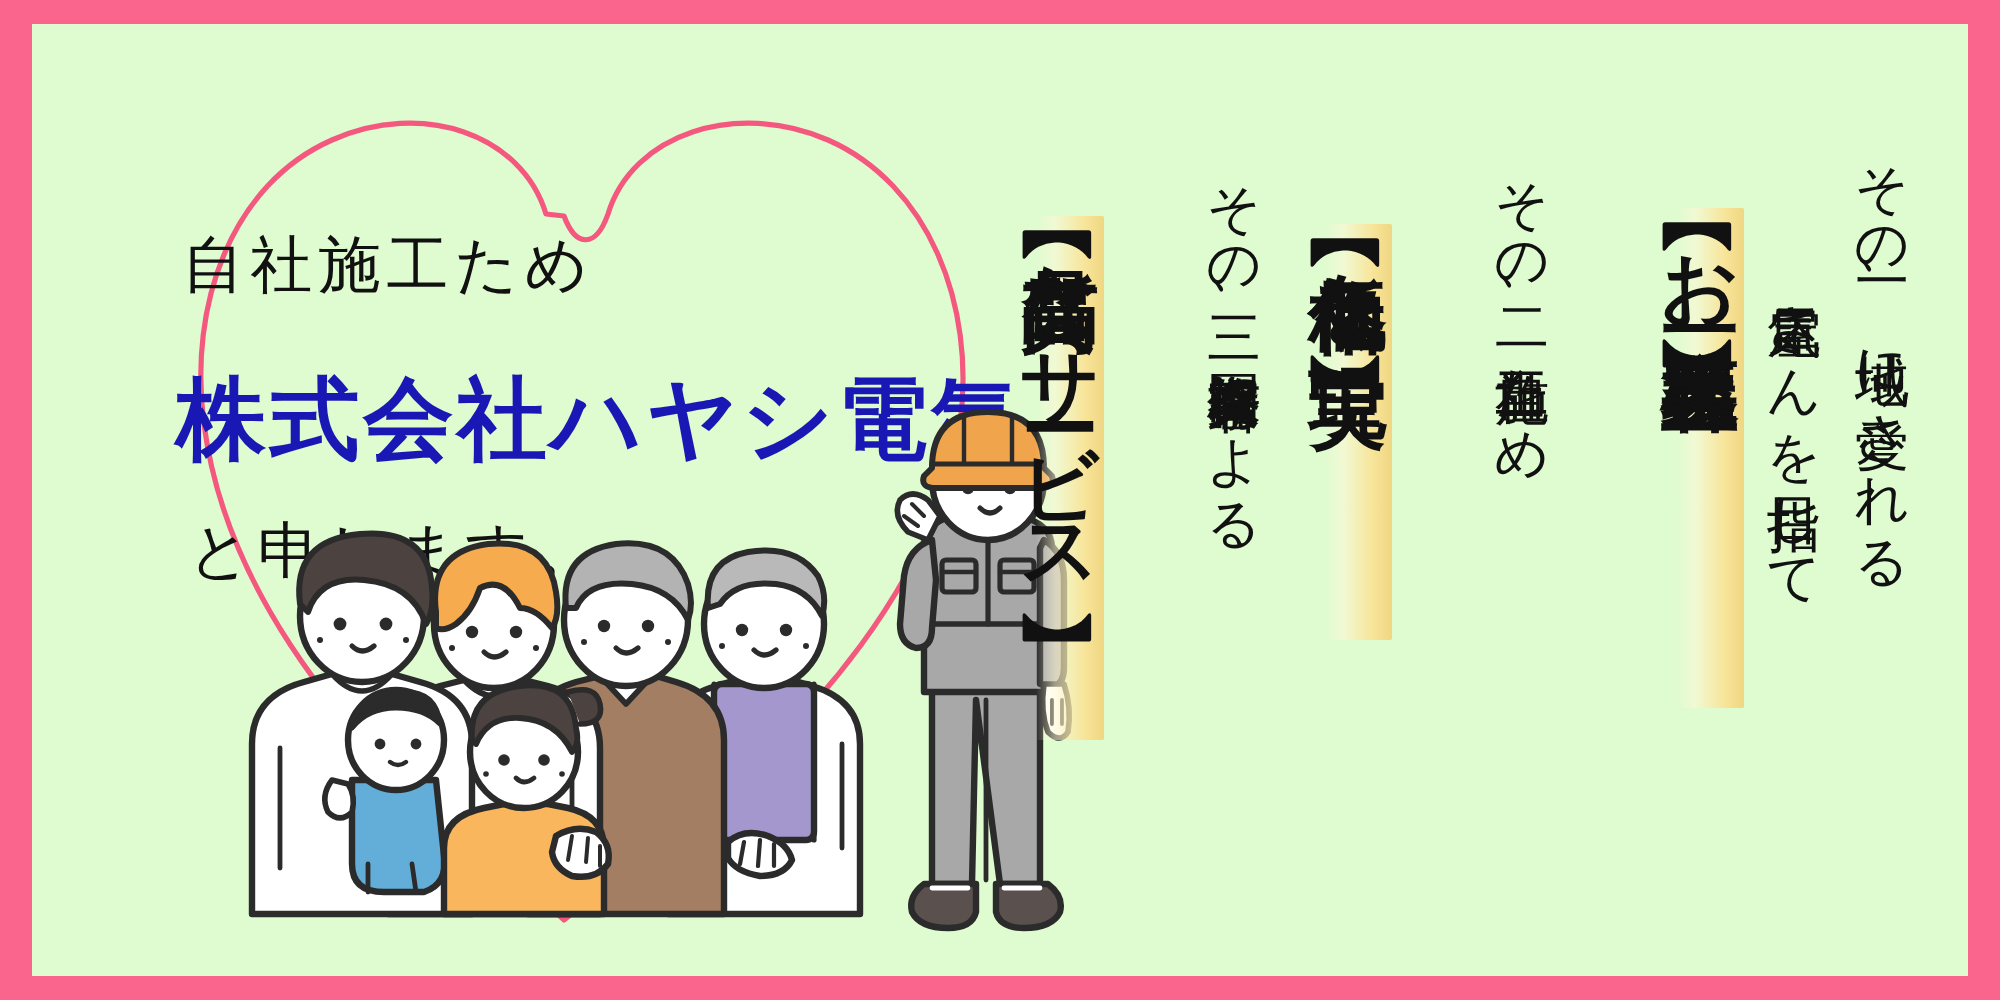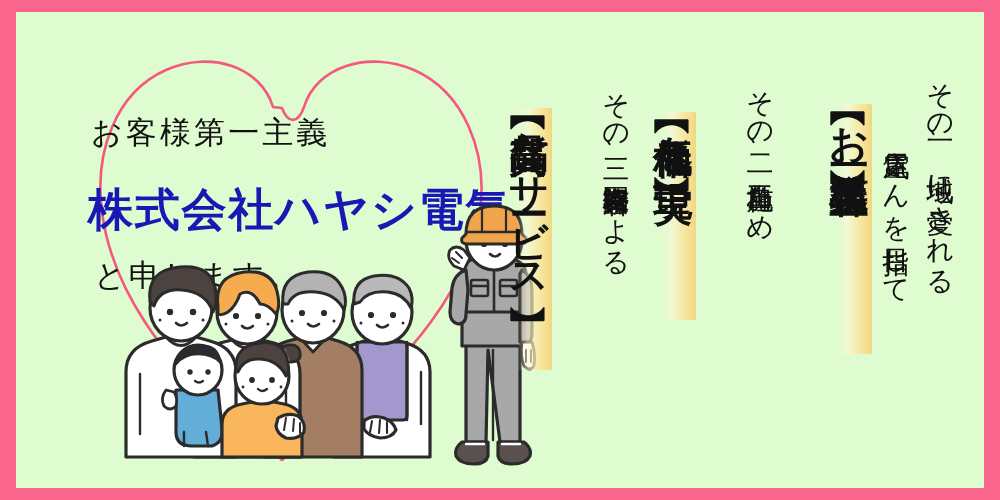--- a/index.html
+++ b/index.html
@@ -88,21 +88,21 @@
                C 100 80, 78 140, 86 200
                C 96 278, 150 350, 210 400
                C 240 425, 258 440, 266 448
                C 276 440, 296 424, 326 400
                C 390 350, 452 278, 464 200
                C 472 140, 448 80, 398 58
                C 352 38, 300 55, 288 95
                C 282 112, 272 112, 266 96 Z" fill="none" stroke="#f4587e" stroke-width="2.6" stroke-linejoin="round"></path>
     </svg>
 
-    <div class="greet" id="greet-hajimemashite">お客様第一主義</div>
+    <div class="greet" id="greet-hajimemashite">自社施工ため</div>
     <div class="greet" id="greet-company">株式会社ハヤシ電気</div>
     <div class="greet" id="greet-moshimasu">と申します。</div>
 
     <svg class="people" viewBox="0 0 1000 500">
       <g stroke="#2b2b2b" stroke-width="3.2" stroke-linejoin="round" stroke-linecap="round" fill="none">
 
         <g>
           <path d="M318 445 L318 360 Q318 338 342 331 L352 328 L380 328 L390 331 Q414 338 414 360 L414 445 Z" fill="#ffffff"></path>
           <rect x="341" y="330" width="50" height="78" rx="4" fill="#a497cd"></rect>
           <path d="M341 330 L341 408 M391 330 L391 408" stroke-width="2.6"></path>

